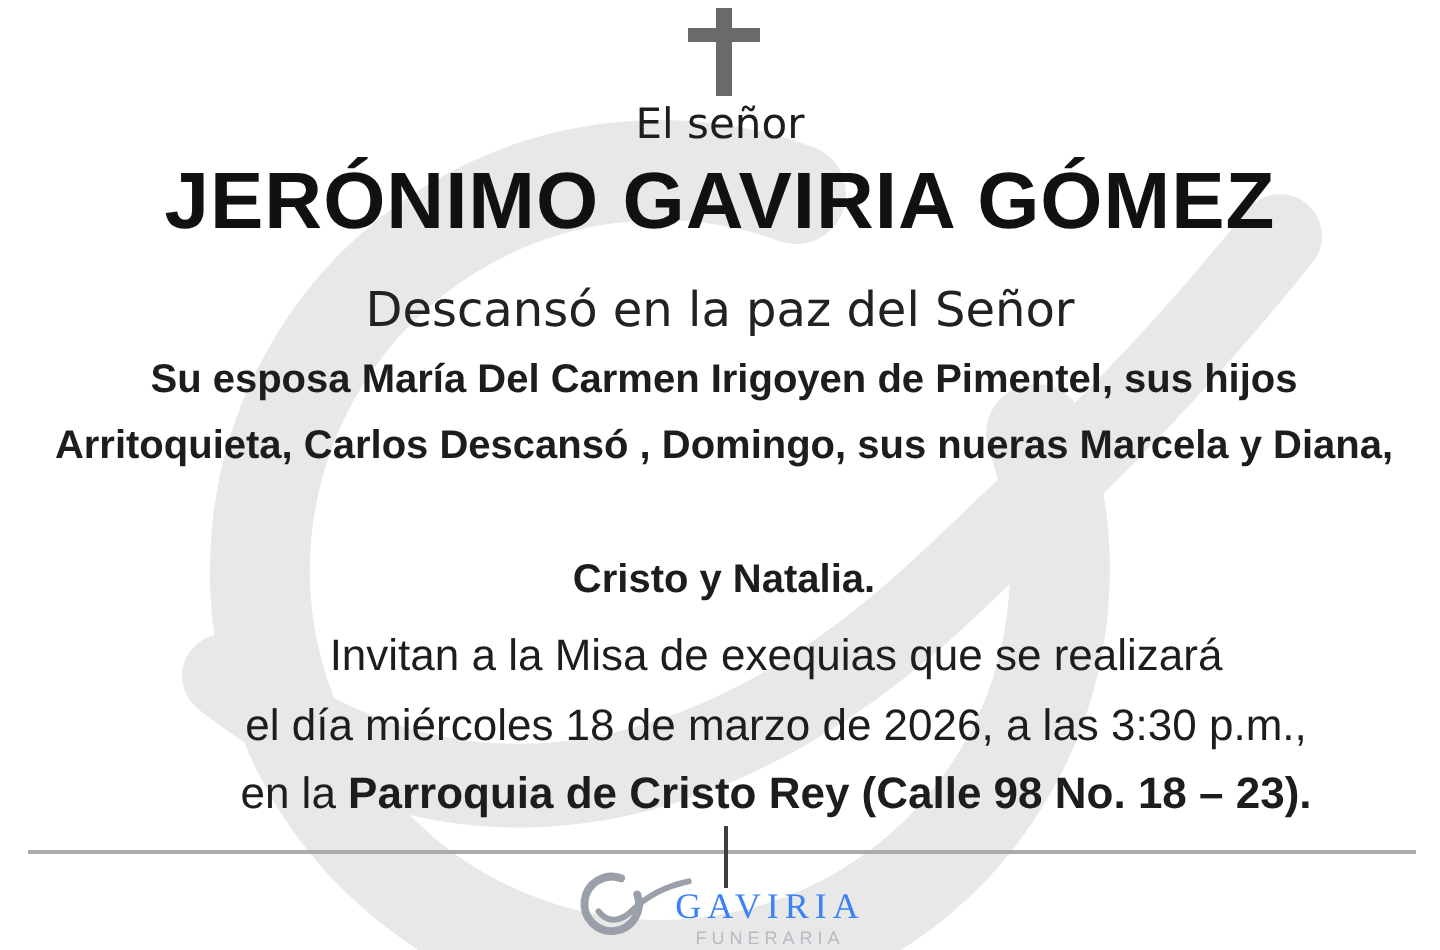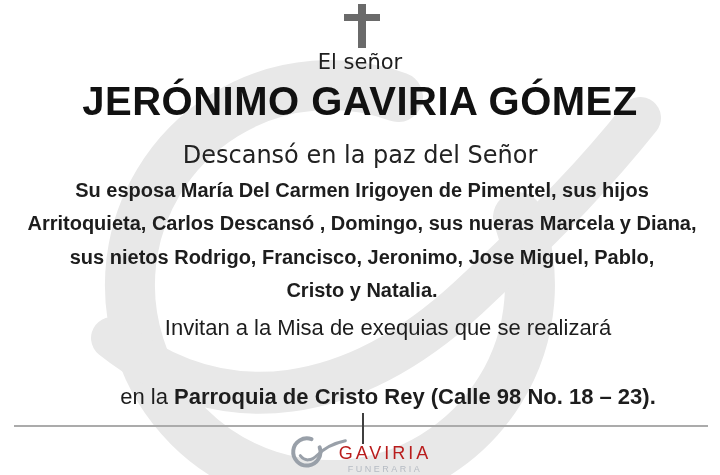--- a/index.html
+++ b/index.html
@@ -116,25 +116,25 @@
     justify-content: center;
     align-items: flex-start;
   }
   .logo-mark { flex: 0 0 auto; color: #99a0a9; }
   .logo-text {
     margin-left: -12px;
     margin-top: 12px;
     text-align: center;
   }
   .logo-name {
-    font-family: Liberation Sans, sans-serif;
+    font-family: Liberation Serif, serif;
     font-weight: 400;
     font-size: 18px;
     letter-spacing: 3px;
-    color: #b91c1c;
+    color: #3b82f6;
     line-height: 20px;
   }
   .logo-type {
     margin-top: 1px;
     font-family: "Liberation Sans", sans-serif;
     font-weight: 400;
     font-size: 9px;
     letter-spacing: 2.5px;
     color: #b5bbc3;
     line-height: 10px;
@@ -159,27 +159,27 @@
 
     <div class="salutation">El señor</div>
 
     <h1 class="deceased-name">JERÓNIMO GAVIRIA GÓMEZ</h1>
 
     <div class="epitaph">Descansó en la paz del Señor</div>
 
     <p class="family">
       <span>Su esposa María Del Carmen Irigoyen de Pimentel, sus hijos</span><br>
       <span>Arritoquieta, Carlos Descansó , Domingo, sus nueras Marcela y Diana,</span><br>
-      <span>sus nietos Rodrigo, Francisco, Jeronimo, Jose Miguel, Pablo,</span><br>
+      <br>
       <span>Cristo y Natalia.</span>
     </p>
 
     <p class="invitation">
       <span>Invitan a la Misa de exequias que se realizará</span><br>
-      <br>
+      <span>el día miércoles 18 de marzo de 2026, a las 3:30 p.m.,</span><br>
       <span><span>en la </span><span class="bold">Parroquia de Cristo Rey (Calle 98 No. 18 – 23).</span></span>
     </p>
 
     <div class="divider"></div>
     <div class="vtick"></div>
 
     <div class="logo">
       <svg class="logo-mark" width="62" height="40" viewBox="0 0 66 42" xmlns="http://www.w3.org/2000/svg" aria-hidden="true">
         <path d="M 24 8.4 A 14.5 14.5 0 1 0 32.6 17" fill="none" stroke="currentColor" stroke-width="4.2" stroke-linecap="round"></path>
         <path d="M 12 26 C 17 32.5, 24 31.5, 30 25.5 C 38 17.5, 48 12.5, 60 10" fill="none" stroke="currentColor" stroke-width="3.2" stroke-linecap="round"></path>

